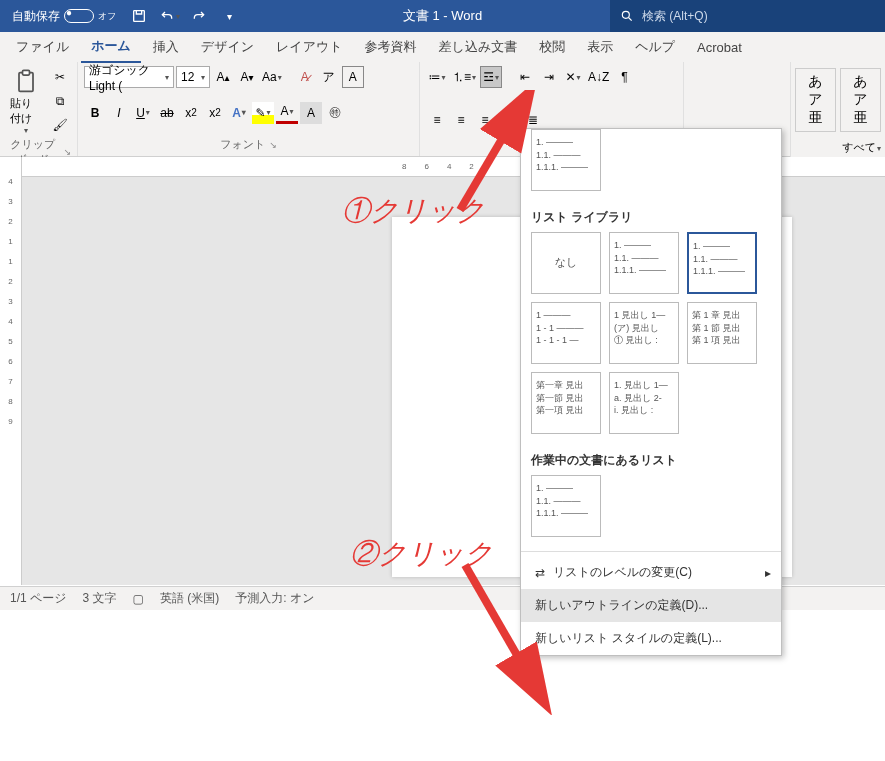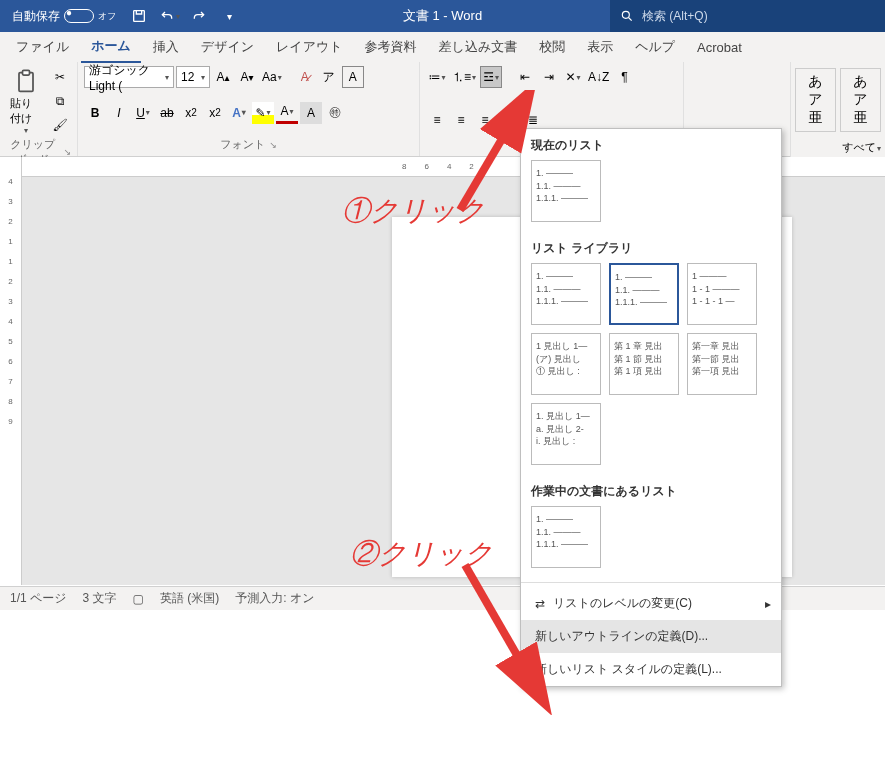--- a/index.html
+++ b/index.html
@@ -272,31 +272,31 @@
 
 <div class="statusbar">
   <span>1/1 ページ</span>
   <span>3 文字</span>
   <span>▢</span>
   <span>英語 (米国)</span>
   <span>予測入力: オン</span>
 </div>
 
 <div class="dropdown">
-  <div class="dd-section-title">現在のリスト</div>
   <div class="dd-grid">
     <div class="dd-tile">
       <div class="row">1. ―――</div>
       <div class="row">1.1. ―――</div>
       <div class="row">1.1.1. ―――</div>
     </div>
   </div>
 
   <div class="dd-section-title">リスト ライブラリ</div>
   <div class="dd-grid">
+    <div class="dd-tile none">なし</div>
     <div class="dd-tile">
       <div class="row">1. ―――</div>
         <div class="row">1.1. ―――</div>
         <div class="row">1.1.1. ―――</div>
     </div>
     <div class="dd-tile selected">
       <div class="row">1. ―――</div>
         <div class="row">1.1. ―――</div>
         <div class="row">1.1.1. ―――</div>
     </div>

